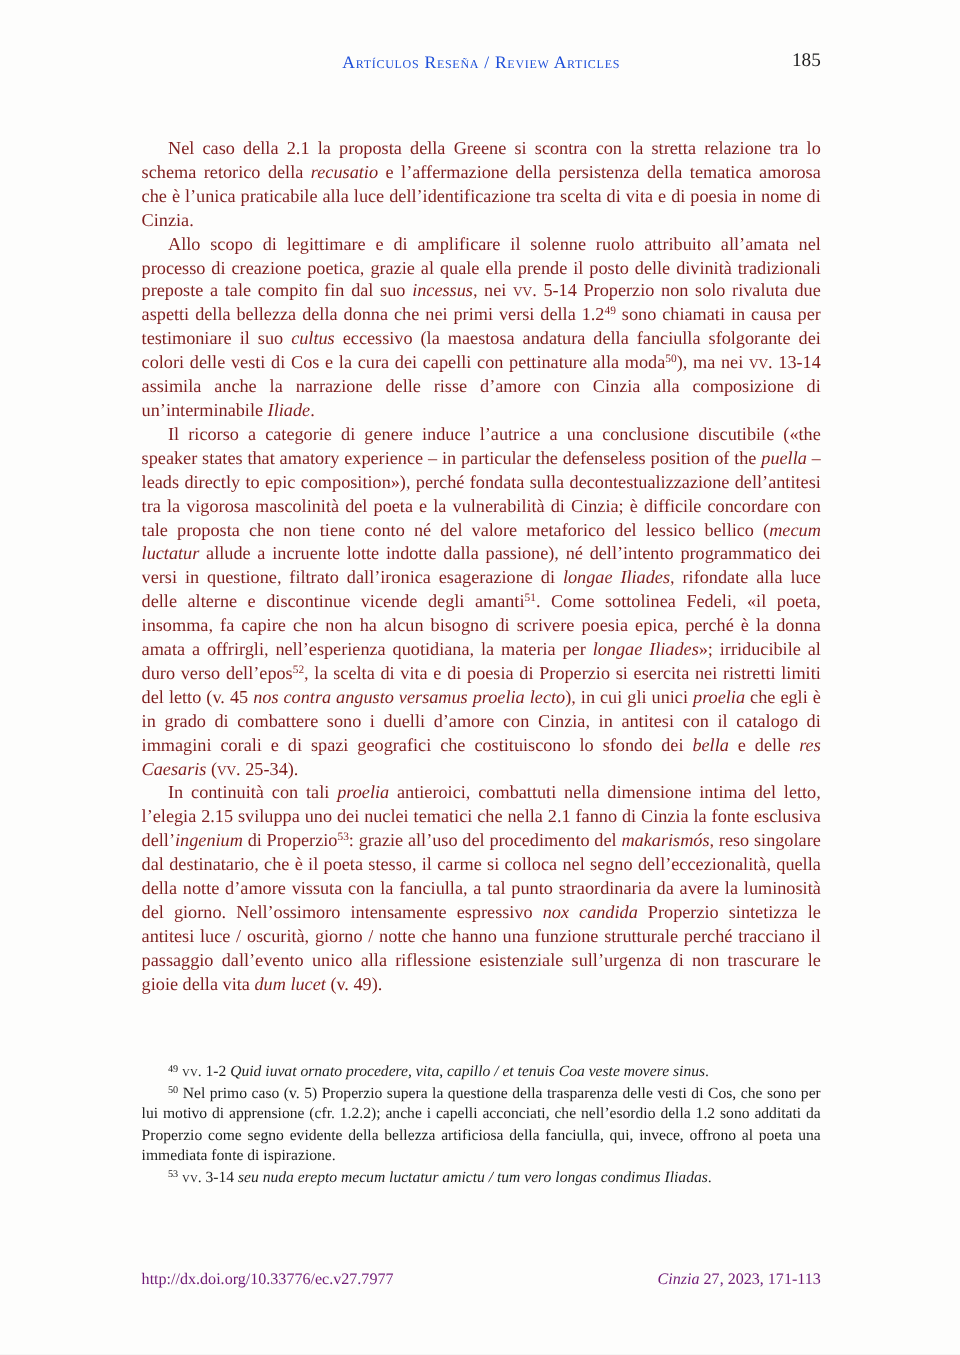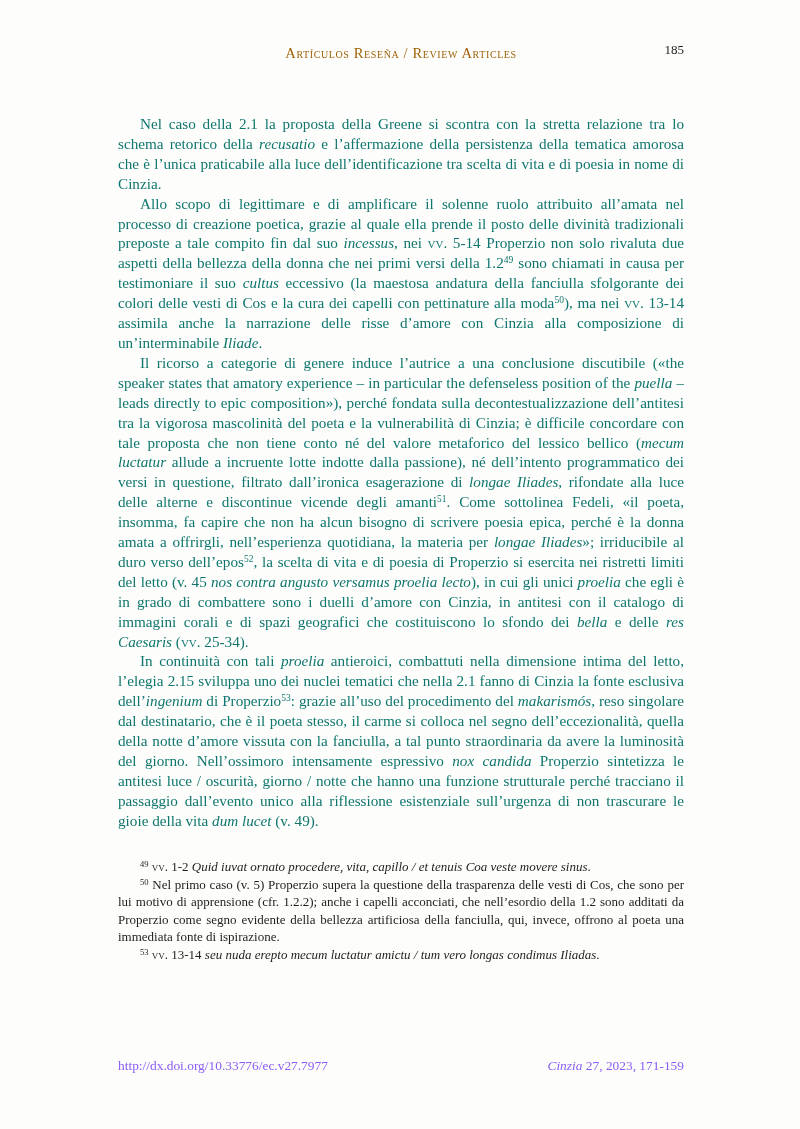--- a/index.html
+++ b/index.html
@@ -23,54 +23,54 @@
     top: 45px;
     left: 118px;
     width: 566px;
     height: 22px;
   }
   .running-title {
     text-align: center;
     font-variant: small-caps;
     font-size: 14.6px;
     letter-spacing: 0.6px;
-    color: #a16207;
+    color: #1d4ed8;
   }
   .page-number {
     position: absolute;
     right: 0;
     top: -3px;
-    font-size: 13px;
+    font-size: 16px;
   }
   
   .body-text {
     position: absolute;
     top: 114px;
     left: 118px;
     width: 566px;
     max-height: 742px;
     overflow: hidden;
     font-size: 15.2px;
     line-height: 19.9px;
     text-align: justify;
-    color: #0f766e;
+    color: #7f1d1d;
   }
   .body-text p {
     margin: 0;
     text-indent: 22px;
   }
   .body-text sup {
     font-size: 9.5px;
     line-height: 0;
     vertical-align: 5px;
   }
   
   .footnotes {
     position: absolute;
-    top: 858px;
+    top: 884px;
     left: 118px;
     width: 566px;
     max-height: 175px;
     overflow: hidden;
     font-size: 13px;
     line-height: 17.6px;
     text-align: justify;
     color: #1d1d1d;
   }
   .footnotes p {
@@ -84,21 +84,21 @@
   }
   
   .page-footer {
     position: absolute;
     top: 1058px;
     left: 118px;
     width: 566px;
     display: flex;
     justify-content: space-between;
     font-size: 13.4px;
-    color: #8b5cf6;
+    color: #701a75;
     gap: 40px;
   }
   
   .s-i  { font-style: italic; }
   .s-sc { font-variant: small-caps; }
 </style>
 </head>
 <body>
 
 <div class="page">
@@ -111,21 +111,21 @@
   <main class="body-text">
       <p><span>Nel caso della 2.1 la proposta della Greene si scontra con la stretta relazione tra lo schema retorico della </span><span class="s-i">recusatio</span><span> e l’affermazione della persistenza della tematica amorosa che è l’unica praticabile alla luce dell’identificazione tra scelta di vita e di poesia in nome di Cinzia.</span></p>
       <p><span>Allo scopo di legittimare e di amplificare il solenne ruolo attribuito all’amata nel processo di creazione poetica, grazie al quale ella prende il posto delle divinità tradizionali preposte a tale compito fin dal suo </span><span class="s-i">incessus</span><span>, nei </span><span class="s-sc">vv.</span><span> 5-14 Properzio non solo rivaluta due aspetti della bellezza della donna che nei primi versi della 1.2</span><sup>49</sup><span> sono chiamati in causa per testimoniare il suo </span><span class="s-i">cultus</span><span> eccessivo (la maestosa andatura della fanciulla sfolgorante dei colori delle vesti di Cos e la cura dei capelli con pettinature alla moda</span><sup>50</sup><span>), ma nei </span><span class="s-sc">vv.</span><span> 13-14 assimila anche la narrazione delle risse d’amore con Cinzia alla composizione di un’interminabile </span><span class="s-i">Iliade</span><span>.</span></p>
       <p><span>Il ricorso a categorie di genere induce l’autrice a una conclusione discutibile («the speaker states that amatory experience – in particular the defenseless position of the </span><span class="s-i">puella</span><span> – leads directly to epic composition»), perché fondata sulla decontestualizzazione dell’antitesi tra la vigorosa mascolinità del poeta e la vulnerabilità di Cinzia; è difficile concordare con tale proposta che non tiene conto né del valore metaforico del lessico bellico (</span><span class="s-i">mecum luctatur</span><span> allude a incruente lotte indotte dalla passione), né dell’intento programmatico dei versi in questione, filtrato dall’ironica esagerazione di </span><span class="s-i">longae Iliades</span><span>, rifondate alla luce delle alterne e discontinue vicende degli amanti</span><sup>51</sup><span>. Come sottolinea Fedeli, «il poeta, insomma, fa capire che non ha alcun bisogno di scrivere poesia epica, perché è la donna amata a offrirgli, nell’esperienza quotidiana, la materia per </span><span class="s-i">longae Iliades</span><span>»; irriducibile al duro verso dell’epos</span><sup>52</sup><span>, la scelta di vita e di poesia di Properzio si esercita nei ristretti limiti del letto (v. 45 </span><span class="s-i">nos contra angusto versamus proelia lecto</span><span>), in cui gli unici </span><span class="s-i">proelia</span><span> che egli è in grado di combattere sono i duelli d’amore con Cinzia, in antitesi con il catalogo di immagini corali e di spazi geografici che costituiscono lo sfondo dei </span><span class="s-i">bella</span><span> e delle </span><span class="s-i">res Caesaris</span><span> (</span><span class="s-sc">vv.</span><span> 25-34).</span></p>
       <p><span>In continuità con tali </span><span class="s-i">proelia</span><span> antieroici, combattuti nella dimensione intima del letto, l’elegia 2.15 sviluppa uno dei nuclei tematici che nella 2.1 fanno di Cinzia la fonte esclusiva dell’</span><span class="s-i">ingenium</span><span> di Properzio</span><sup>53</sup><span>: grazie all’uso del procedimento del </span><span class="s-i">makarismós</span><span>, reso singolare dal destinatario, che è il poeta stesso, il carme si colloca nel segno dell’eccezionalità, quella della notte d’amore vissuta con la fanciulla, a tal punto straordinaria da avere la luminosità del giorno. Nell’ossimoro intensamente espressivo </span><span class="s-i">nox candida</span><span> Properzio sintetizza le antitesi luce / oscurità, giorno / notte che hanno una funzione strutturale perché tracciano il passaggio dall’evento unico alla riflessione esistenziale sull’urgenza di non trascurare le gioie della vita </span><span class="s-i">dum lucet</span><span> (v. 49).</span></p>
     </main>
 
   <section class="footnotes">
       <p><sup>49</sup> <span class="s-sc">vv.</span><span> 1-2 </span><span class="s-i">Quid iuvat ornato procedere, vita, capillo / et tenuis Coa veste movere sinus</span><span>.</span></p>
       <p><sup>50</sup> <span>Nel primo caso (v. 5) Properzio supera la questione della trasparenza delle vesti di Cos, che sono per lui motivo di apprensione (cfr. 1.2.2); anche i capelli acconciati, che nell’esordio della 1.2 sono additati da Properzio come segno evidente della bellezza artificiosa della fanciulla, qui, invece, offrono al poeta una immediata fonte di ispirazione.</span></p>
-      <p><sup>53</sup> <span class="s-sc">vv.</span><span> 13-14 </span><span class="s-i">seu nuda erepto mecum luctatur amictu / tum vero longas condimus Iliadas</span><span>.</span></p>
+      <p><sup>53</sup> <span class="s-sc">vv.</span><span> 3-14 </span><span class="s-i">seu nuda erepto mecum luctatur amictu / tum vero longas condimus Iliadas</span><span>.</span></p>
     </section>
 
   <footer class="page-footer">
     <div class="doi">http://dx.doi.org/10.33776/ec.v27.7977</div>
-    <div class="citation"><span class="s-i">Cinzia</span><span> 27, 2023, 171-159</span></div>
+    <div class="citation"><span class="s-i">Cinzia</span><span> 27, 2023, 171-113</span></div>
   </footer>
 
 </div>
 
 </body></html>

